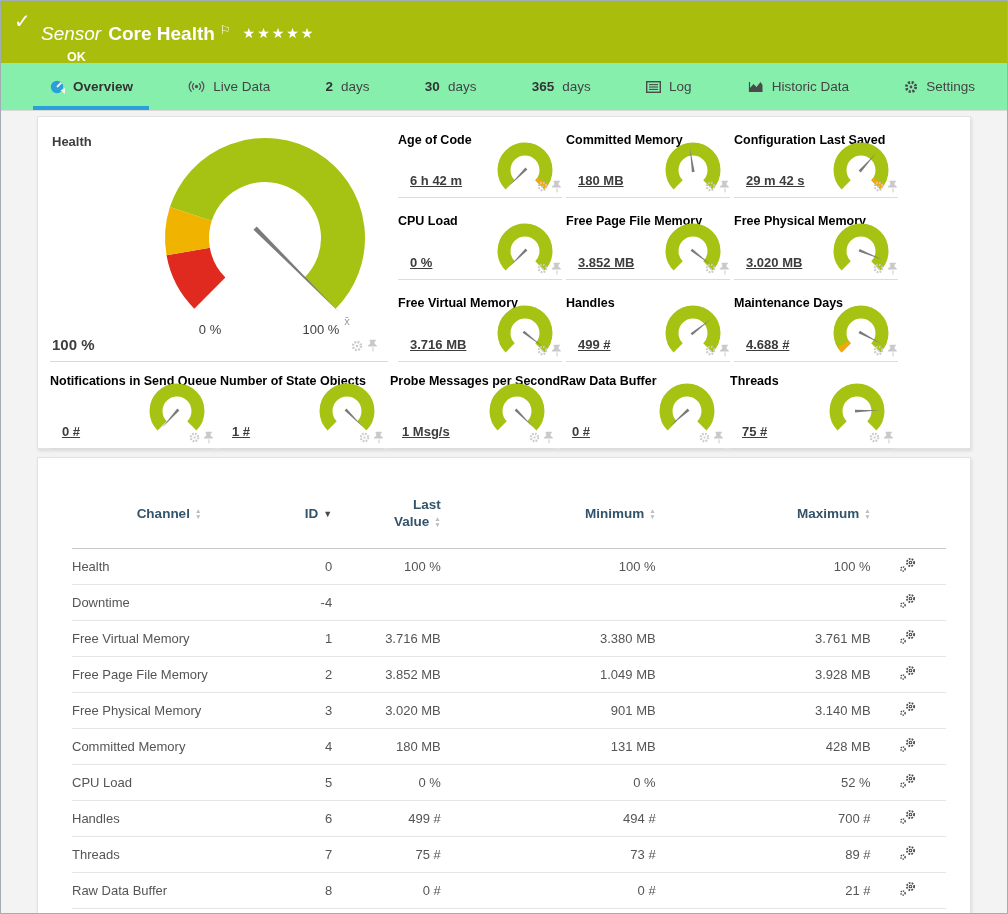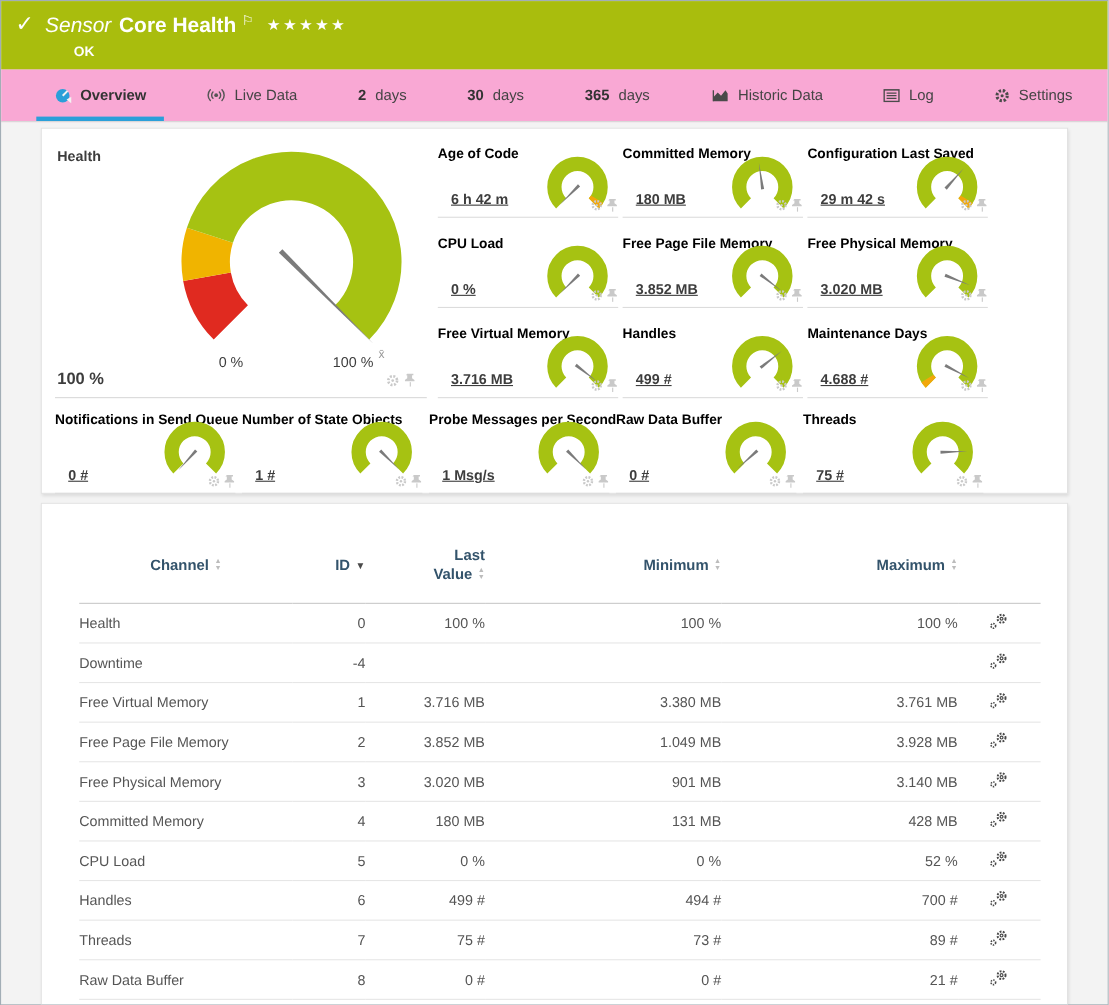--- a/index.html
+++ b/index.html
@@ -3,30 +3,30 @@
 <meta charset="utf-8">
 <style>
   * { box-sizing: border-box; margin: 0; padding: 0; }
   html,body { width:1008px; height:914px; overflow:hidden; }
   body { font-family:"Liberation Sans","DejaVu Sans",sans-serif; background:#f3f3f3; }
   .page { width:1008px; height:914px; border:1px solid #a2aeb6; overflow:hidden; background:#f3f3f3; }
 
   
   .topbar { height:62px; background:#a9bd0d; color:#fff; position:relative; }
   .topbar .check { position:absolute; left:13px; top:8px; font-size:20px; font-weight:bold; }
-  .titles { padding:7px 0 0 40px; }
+  .titles { padding:18px 0 0 40px; }
   .title-line { line-height:22px; white-space:nowrap; }
   .kind { font-style:italic; font-size:19px; margin-right:7px; }
   .sensor-name { font-weight:bold; font-size:19px; }
   .flag { font-size:12px; vertical-align:super; margin-left:5px; }
   .stars { font-size:14px; letter-spacing:2px; margin-left:12px; position:relative; top:-2px; }
   .status-ok { font-size:12.5px; font-weight:bold; margin:4px 0 0 26px; }
 
   
-  .tabs { height:48px; background:#f9a8d4; border-bottom:1px solid #d8d8d8; display:flex;
+  .tabs { height:48px; background:#86efac; border-bottom:1px solid #d8d8d8; display:flex;
           justify-content:space-between; padding:0 14px 0 30px; }
   .tab { display:flex; align-items:center; gap:8px; font-size:13.5px; color:#444;
          padding:0 18px; position:relative; cursor:pointer; white-space:nowrap; }
   .tab .tab-num { font-weight:bold; color:#333; }
   .tab .tab-num:empty, .tab .tab-icon:empty { display:none; }
   .tab.active { color:#333; font-weight:bold; }
   .tab.active::after { content:""; position:absolute; left:2px; right:2px; bottom:0; height:4px;
                        background:var(--tabblue,#2b9fd9); }
   .tab-icon { display:inline-flex; align-items:center; }
 
@@ -123,40 +123,40 @@
   </div>
 
   <div class="tab">
 
     <span class="tab-num">365</span>
     <span class="tab-label">days</span>
   </div>
 
   <div class="tab">
     <span class="tab-icon">
-          <svg width="17" height="13" viewBox="0 0 17 13">
-            <path d="M2.5 12 V8.5 L6.5 4 L9.5 7 L13.5 2 L15.5 5 V12 Z" fill="#4a4a4a"></path>
-    <path d="M2.5 2 V12" stroke="#4a4a4a" stroke-width="1.2" fill="none"></path>
-          </svg>
-        </span>
-
-    <span class="tab-label">Historic Data</span>
-  </div>
-
-  <div class="tab">
-    <span class="tab-icon">
           <svg width="15" height="12" viewBox="0 0 15 12">
             <rect x="0.7" y="0.7" width="13.6" height="10.6" fill="none" stroke="#4a4a4a" stroke-width="1.4"></rect>
     <line x1="3" y1="3.6" x2="12" y2="3.6" stroke="#4a4a4a" stroke-width="1.1"></line>
     <line x1="3" y1="6" x2="12" y2="6" stroke="#4a4a4a" stroke-width="1.1"></line>
     <line x1="3" y1="8.4" x2="12" y2="8.4" stroke="#4a4a4a" stroke-width="1.1"></line>
           </svg>
         </span>
 
     <span class="tab-label">Log</span>
+  </div>
+
+  <div class="tab">
+    <span class="tab-icon">
+          <svg width="17" height="13" viewBox="0 0 17 13">
+            <path d="M2.5 12 V8.5 L6.5 4 L9.5 7 L13.5 2 L15.5 5 V12 Z" fill="#4a4a4a"></path>
+    <path d="M2.5 2 V12" stroke="#4a4a4a" stroke-width="1.2" fill="none"></path>
+          </svg>
+        </span>
+
+    <span class="tab-label">Historic Data</span>
   </div>
 
   <div class="tab">
     <span class="tab-icon">
           <svg width="14" height="14" viewBox="0 0 12 12">
   <circle cx="6" cy="6" r="4" fill="none" stroke="#4a4a4a" stroke-width="2.4" stroke-dasharray="1.8 1.35"></circle>
   <circle cx="6" cy="6" r="1.2" fill="#4a4a4a"></circle>
           </svg>
         </span>
 

